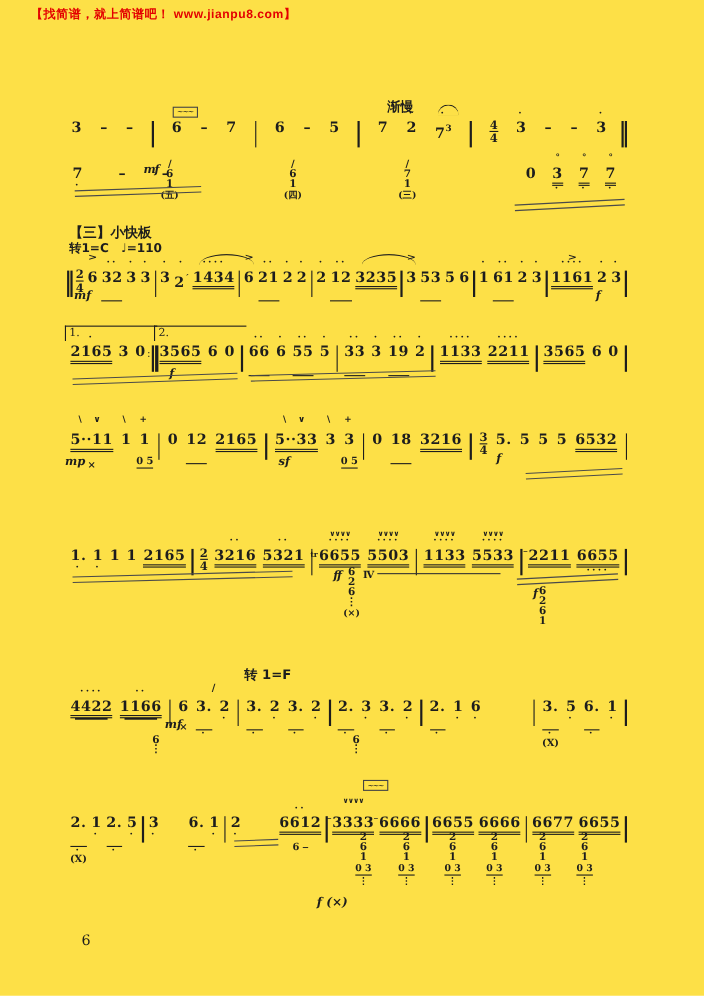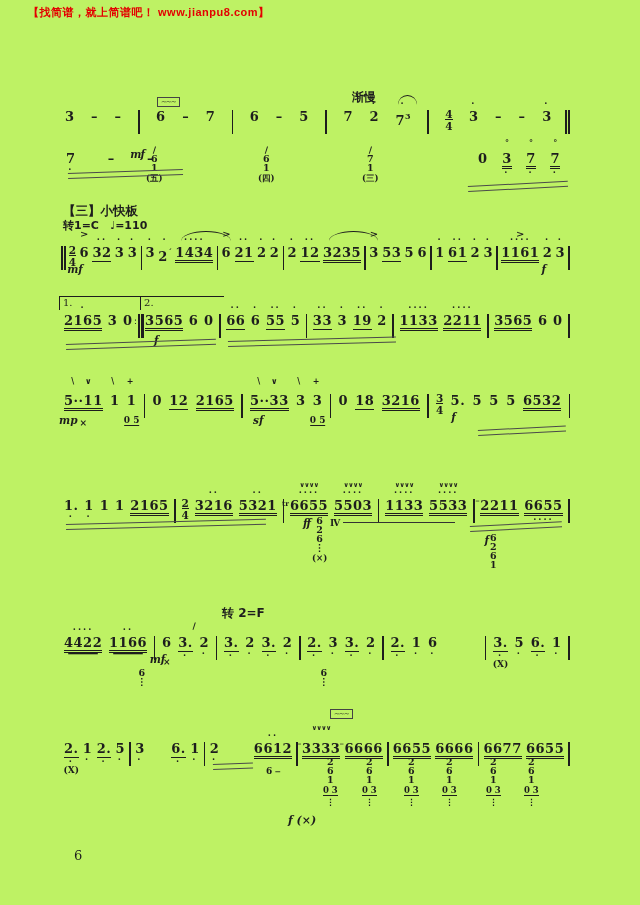--- a/index.html
+++ b/index.html
@@ -1,18 +1,18 @@
 <!DOCTYPE html>
 <html><head>
 <meta charset="utf-8">
 <style>
   html,body{margin:0;padding:0}
   body{width:640px;height:905px;background:#ffffff;position:relative;overflow:hidden;
        font-family:"DejaVu Serif",serif;color:#1d1d1d}
-  .page{position:absolute;inset:0;background:#bef264}
+  .page{position:absolute;inset:0;background:#fde047}
   .wm-left{position:absolute;left:28px;top:5px;font:bold 11px "Liberation Sans",sans-serif;
            color:#e30000;letter-spacing:.5px;white-space:pre}
   .wm-right{position:absolute;left:380px;top:1px;font:bold 20px "DejaVu Sans Mono",monospace;
             color:#161616;letter-spacing:6px;white-space:pre}
   .lbl{position:absolute;white-space:pre;color:#1d1d1d}
   .cn{font:bold 12px "DejaVu Sans",sans-serif}
   .heading{font:bold 12.5px "DejaVu Sans",sans-serif}
   .keyline{font:bold 11px "DejaVu Sans",sans-serif}
   .keyline-bold{font:bold 12px "DejaVu Sans",sans-serif}
   .pagenum{font:13px "DejaVu Serif",serif}
@@ -20,21 +20,21 @@
   .obox{border:1px solid #444;font:7px "DejaVu Sans",sans-serif;line-height:8px;padding:0 3px;letter-spacing:-1px}
   .ivline{font:bold 9px "DejaVu Serif",serif}
   .ivline::after{content:"";display:inline-block;width:112px;border-top:1.2px solid #333;vertical-align:3px;margin-left:3px}
   .gliss{position:absolute;border-top:1px solid #4a4a4a;border-bottom:1px solid #4a4a4a;height:3.5px;transform-origin:left center}
 
   .nrow{position:absolute;display:flex;align-items:flex-start}
   .jsb{justify-content:space-between}
   .tok{position:relative;display:inline-block;text-align:center;
        font:bold 13px "DejaVu Serif",serif;line-height:15px;padding-top:15px}
   .tok .main{display:inline-block;position:relative;white-space:pre;letter-spacing:.5px}
-  .u1>.main{border-bottom:1.3px solid #1d1d1d;padding-bottom:1px}
+  .u1>.main{border-bottom:1.3px solid #1d1d1d;padding-bottom:13px}
   .u2>.main{border-bottom:3px double #1d1d1d}
   .u3>.main{border-bottom:3px double #1d1d1d;box-shadow:0 5.5px 0 -4.2px #1d1d1d}
   .hd{position:absolute;top:6px;left:0;right:0;font-size:9px;line-height:6px;letter-spacing:2px;text-align:center}
   .ld{position:absolute;top:100%;left:0;right:0;font-size:9px;line-height:5px;letter-spacing:2px;margin-top:1px;text-align:center}
   .acc{position:absolute;top:-1px;left:50%;transform:translateX(-50%) scaleY(.8);font:bold 10px "DejaVu Sans",sans-serif}
   .tiearc{position:absolute;top:1px;left:15%;width:130%;height:9px;
           border-top:1.4px solid #1d1d1d;border-radius:50% 50% 0 0 / 100% 100% 0 0}
   .zz{position:absolute;top:-1px;left:0;right:0;font-size:6.5px;letter-spacing:-.5px;line-height:7px;font-family:"DejaVu Sans",sans-serif}
   .slm{position:absolute;top:2px;right:-3px;font-size:9px;line-height:8px}
   .harm{position:absolute;top:3px;left:50%;transform:translateX(-50%);font-size:8px;line-height:7px}
@@ -62,21 +62,21 @@
   .stack .ssub.su{border-bottom:1.2px solid #1d1d1d;display:inline-block}
 </style>
 </head>
 <body>
 
 <div class="page">
   <div class="wm-left">【找简谱，就上简谱吧！ www.jianpu8.com】</div>
   <div class="lbl cn" style="left:352px;top:89px">渐慢</div>
   <div class="lbl heading" style="left:63px;top:203px">【三】小快板</div>
   <div class="lbl keyline" style="left:63px;top:218px">转1=C　♩=110</div>
-  <div class="lbl keyline-bold" style="left:222px;top:605px">转 2=F</div>
+  <div class="lbl keyline-bold" style="left:222px;top:605px">转 1=F</div>
   <div class="lbl pagenum" style="left:74px;top:848px">6</div>
   <div id="music-layer">
       <div class="lbl obox" style="left: 157px; top: 97px;">~~~</div>
       <div class="nrow jsb" style="left: 65px; top: 94px; width: 505px;">
         <div class="tok"><span class="main">3</span></div>
         <div class="tok"><span class="main">–</span></div>
         <div class="tok"><span class="main">–</span></div>
         <div class="bar"></div>
         <div class="tok"><span class="main">6</span></div>
         <div class="tok"><span class="main">–</span></div>

